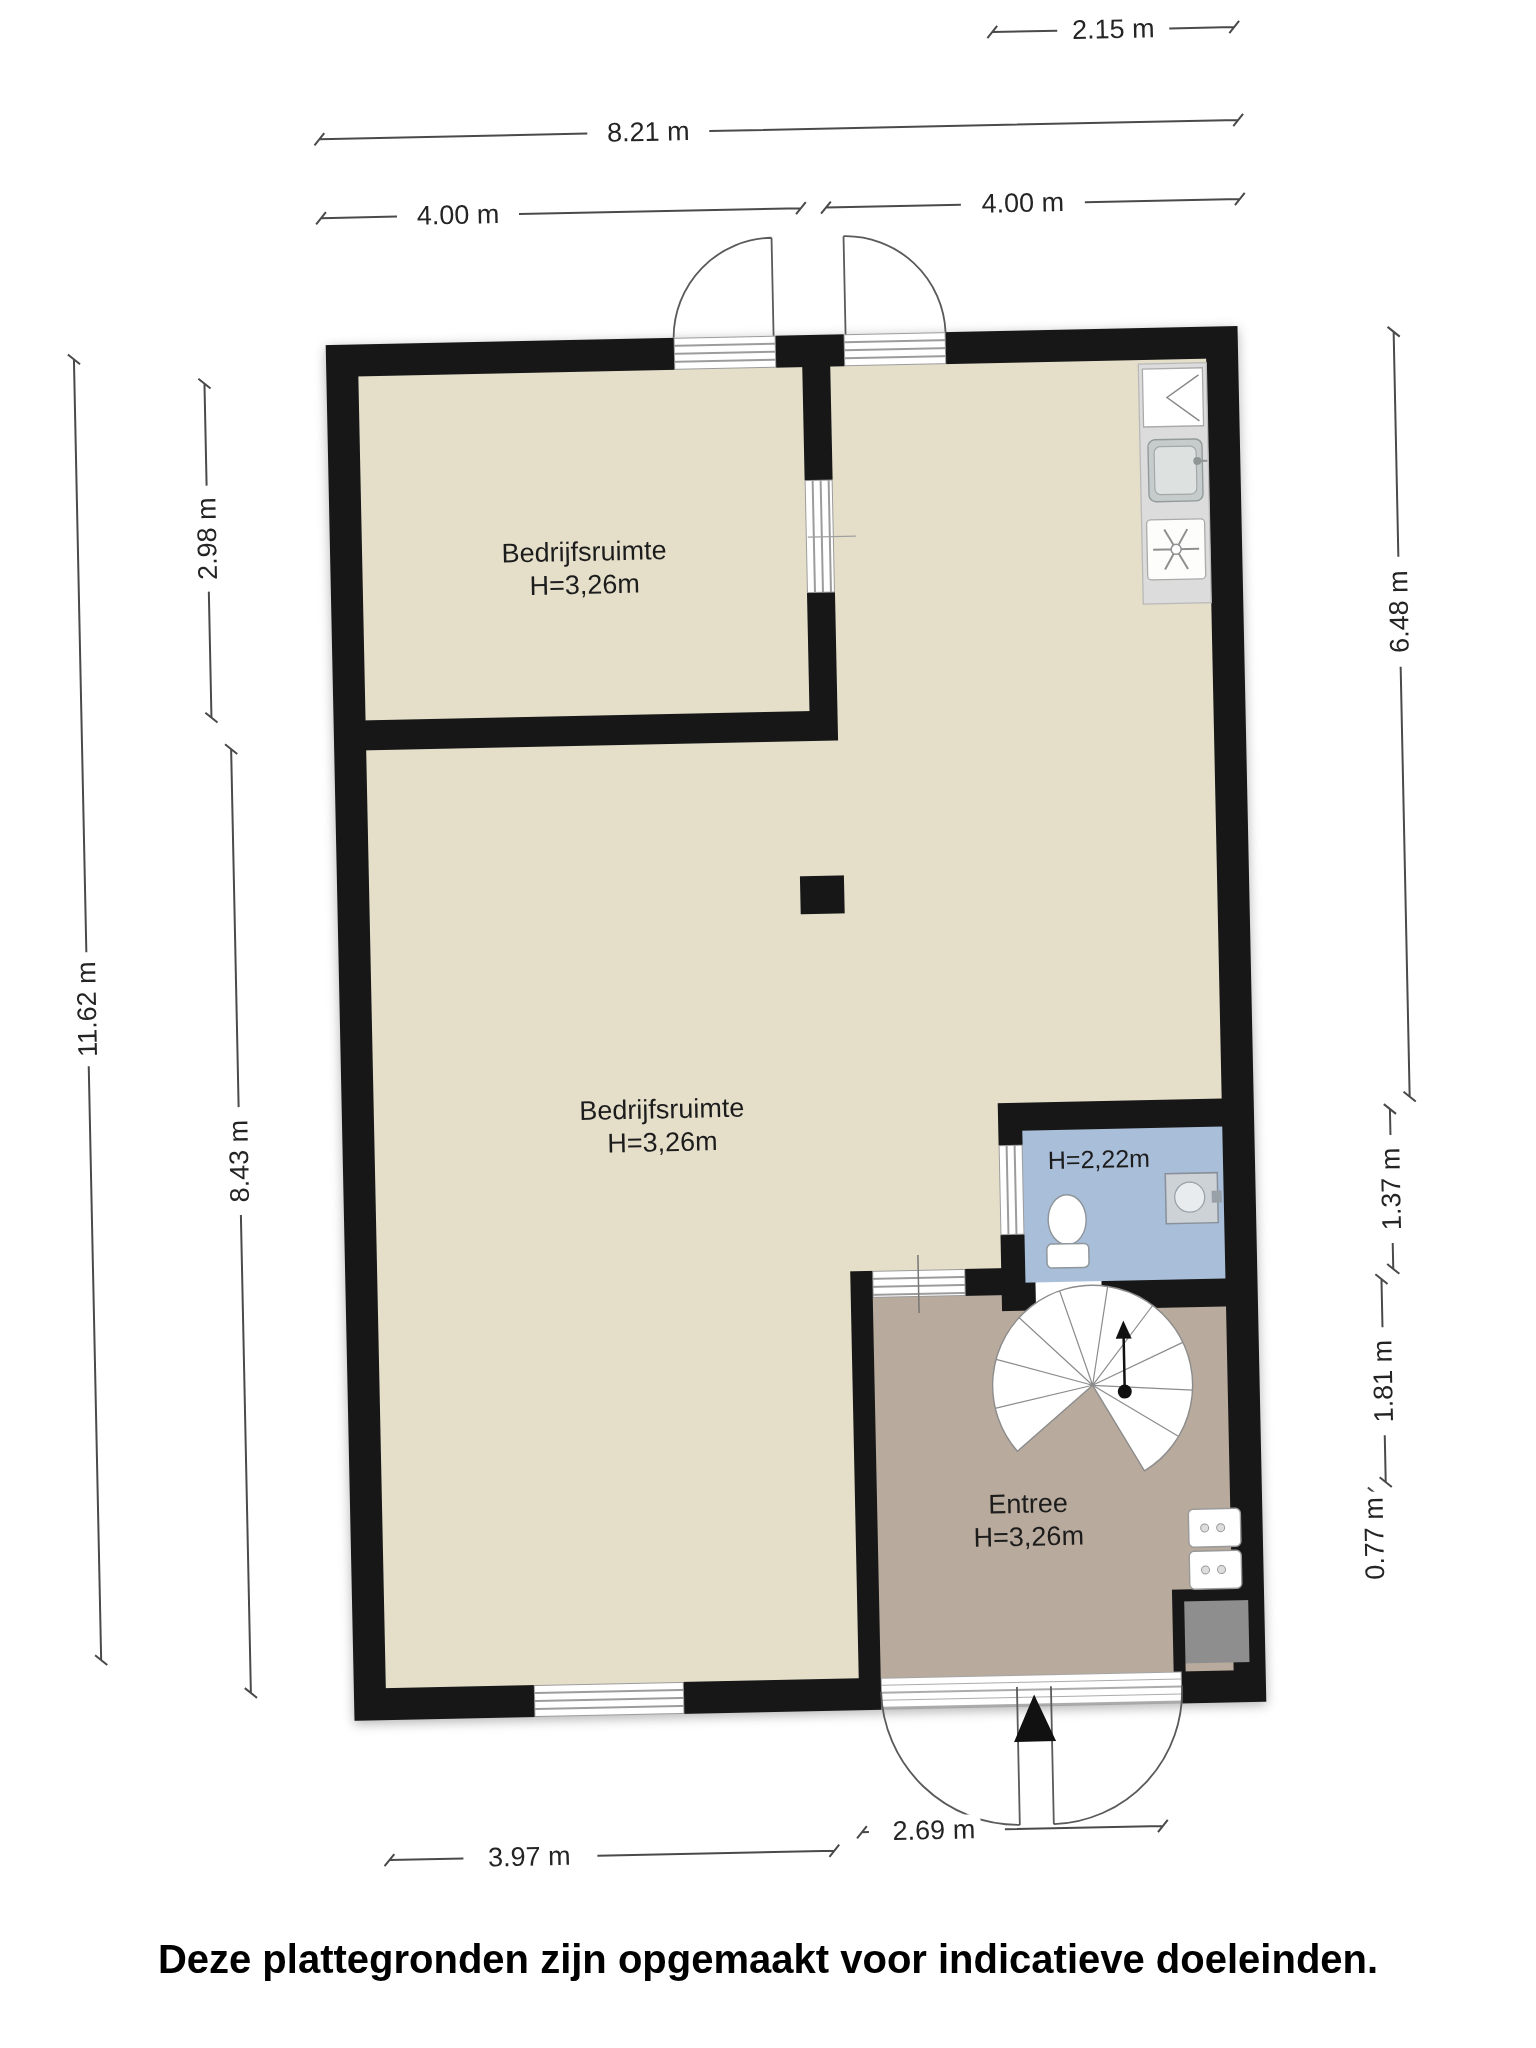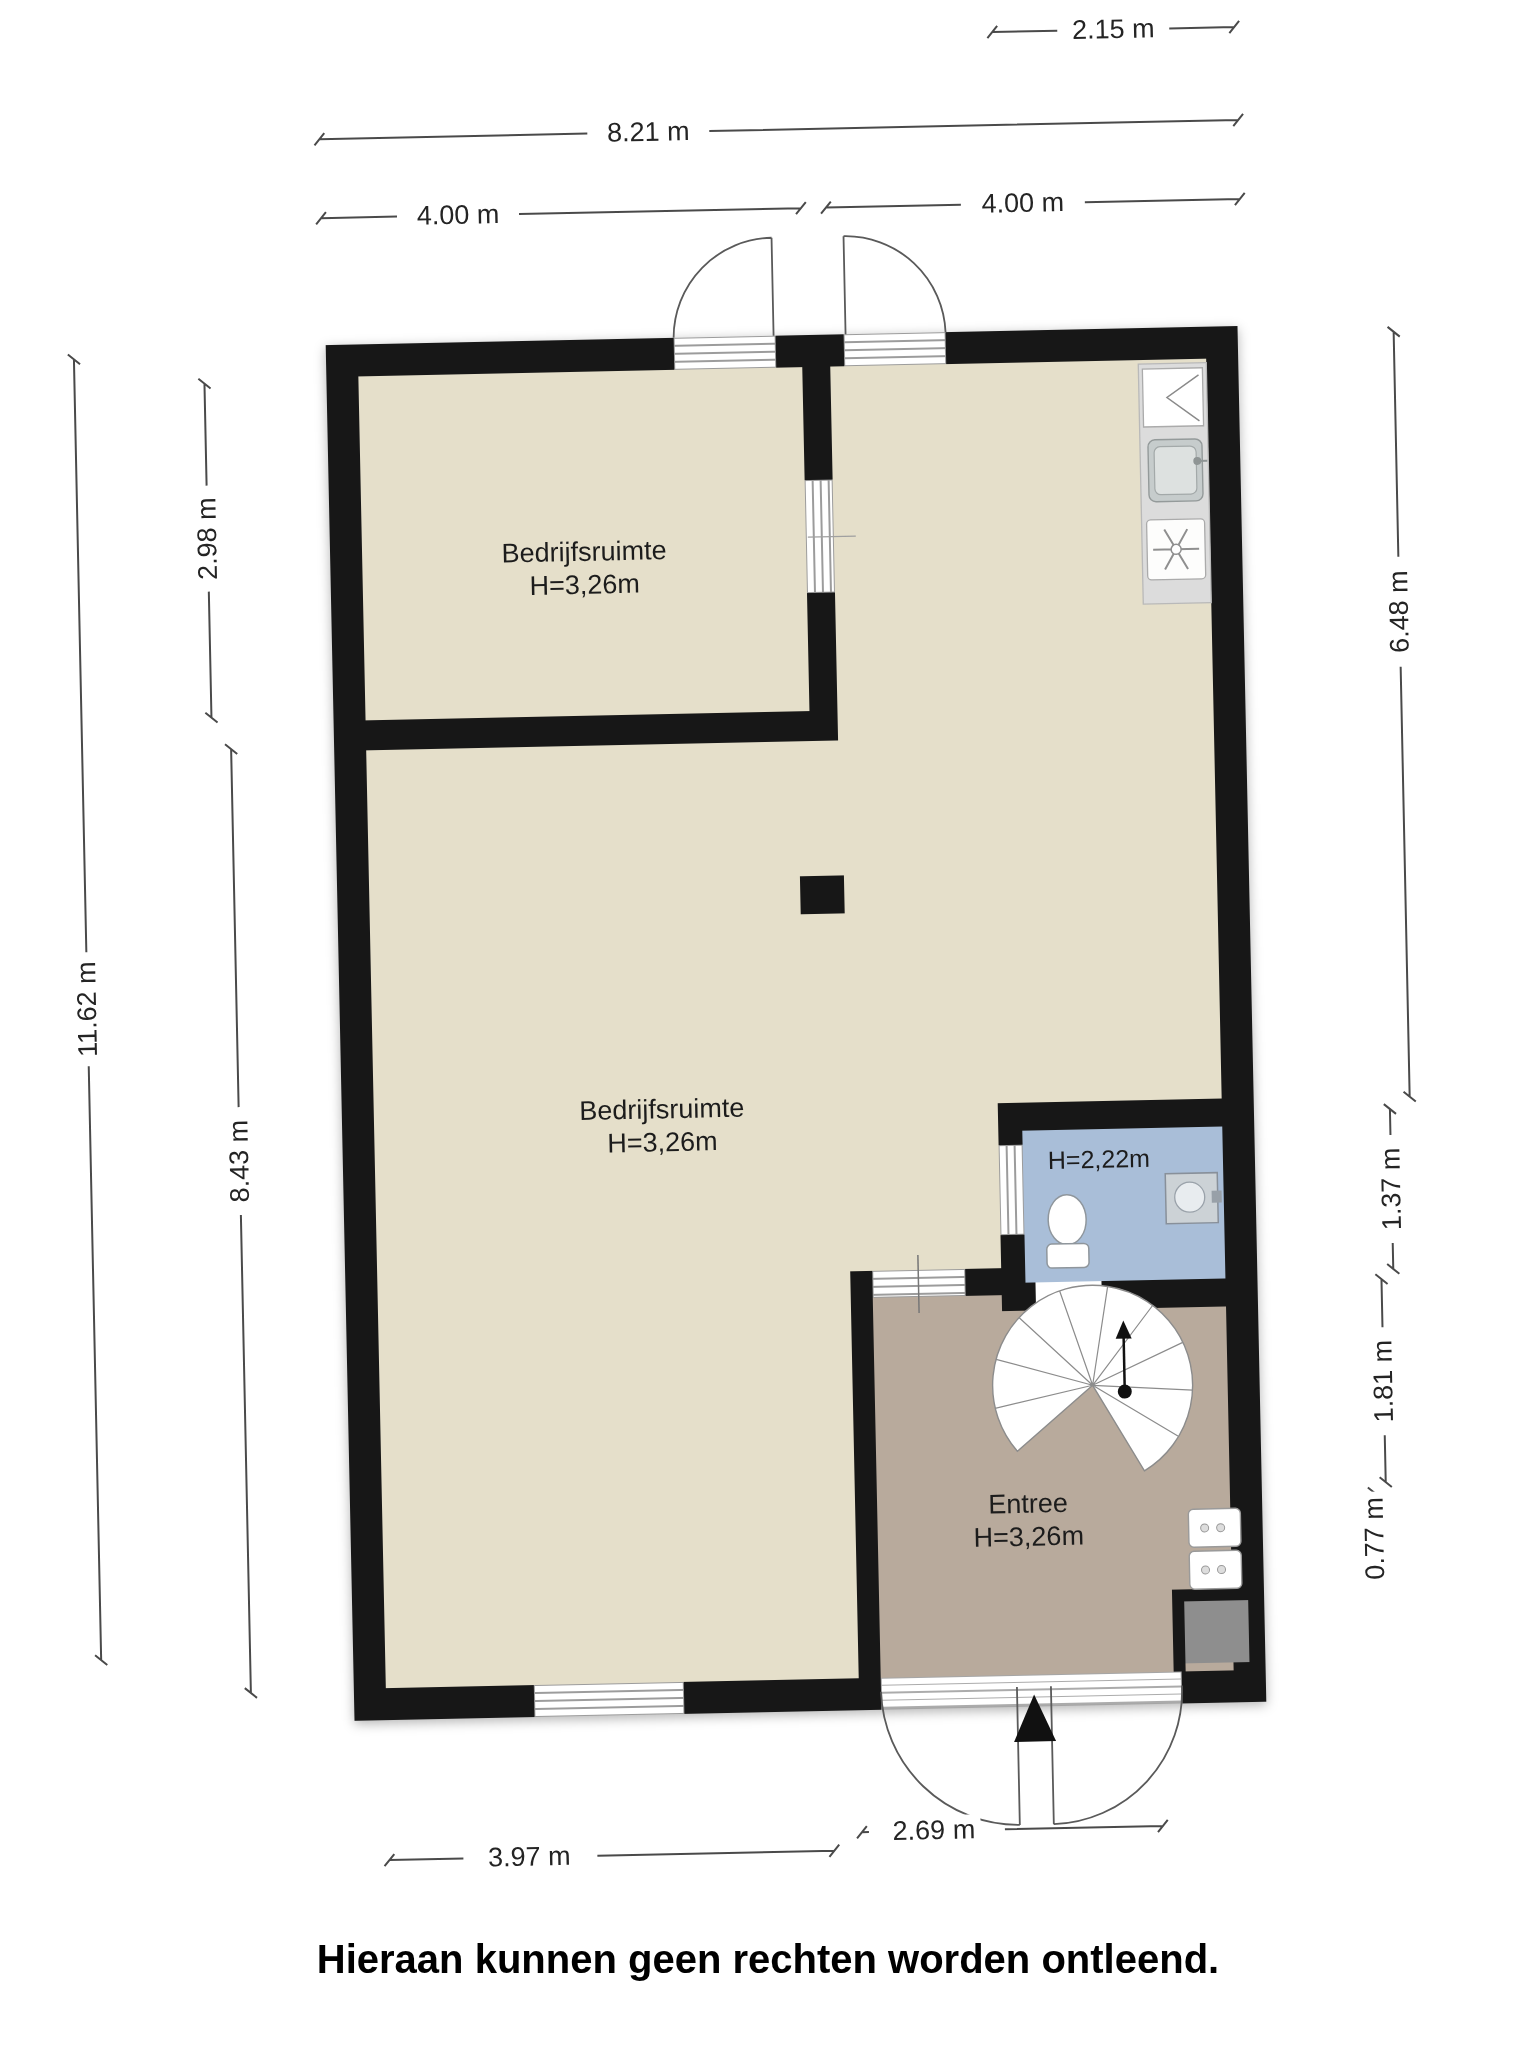--- a/index.html
+++ b/index.html
@@ -177,15 +177,15 @@
     <div class="dim v" style="left:237px;top:1150px;">8.43 m</div>
     <div class="dim v" style="left:1408px;top:625px;">6.48 m</div>
     <div class="dim v" style="left:1388px;top:1202px;">1.37 m</div>
     <div class="dim v" style="left:1376px;top:1394px;">1.81 m</div>
     <div class="dim v" style="left:1364px;top:1551px;">0.77 m</div>
     <div class="dim" style="left:512px;top:1852px;">3.97 m</div>
     <div class="dim" style="left:917px;top:1834px;">2.69 m</div>
   </div>
 
   <div class="disclaimer">
-    <div>Hieraan kunnen geen rechten worden ontleend.</div>
+    <div>Deze plattegronden zijn opgemaakt voor indicatieve doeleinden.</div>
   </div>
 </div>
 
 </body></html>

